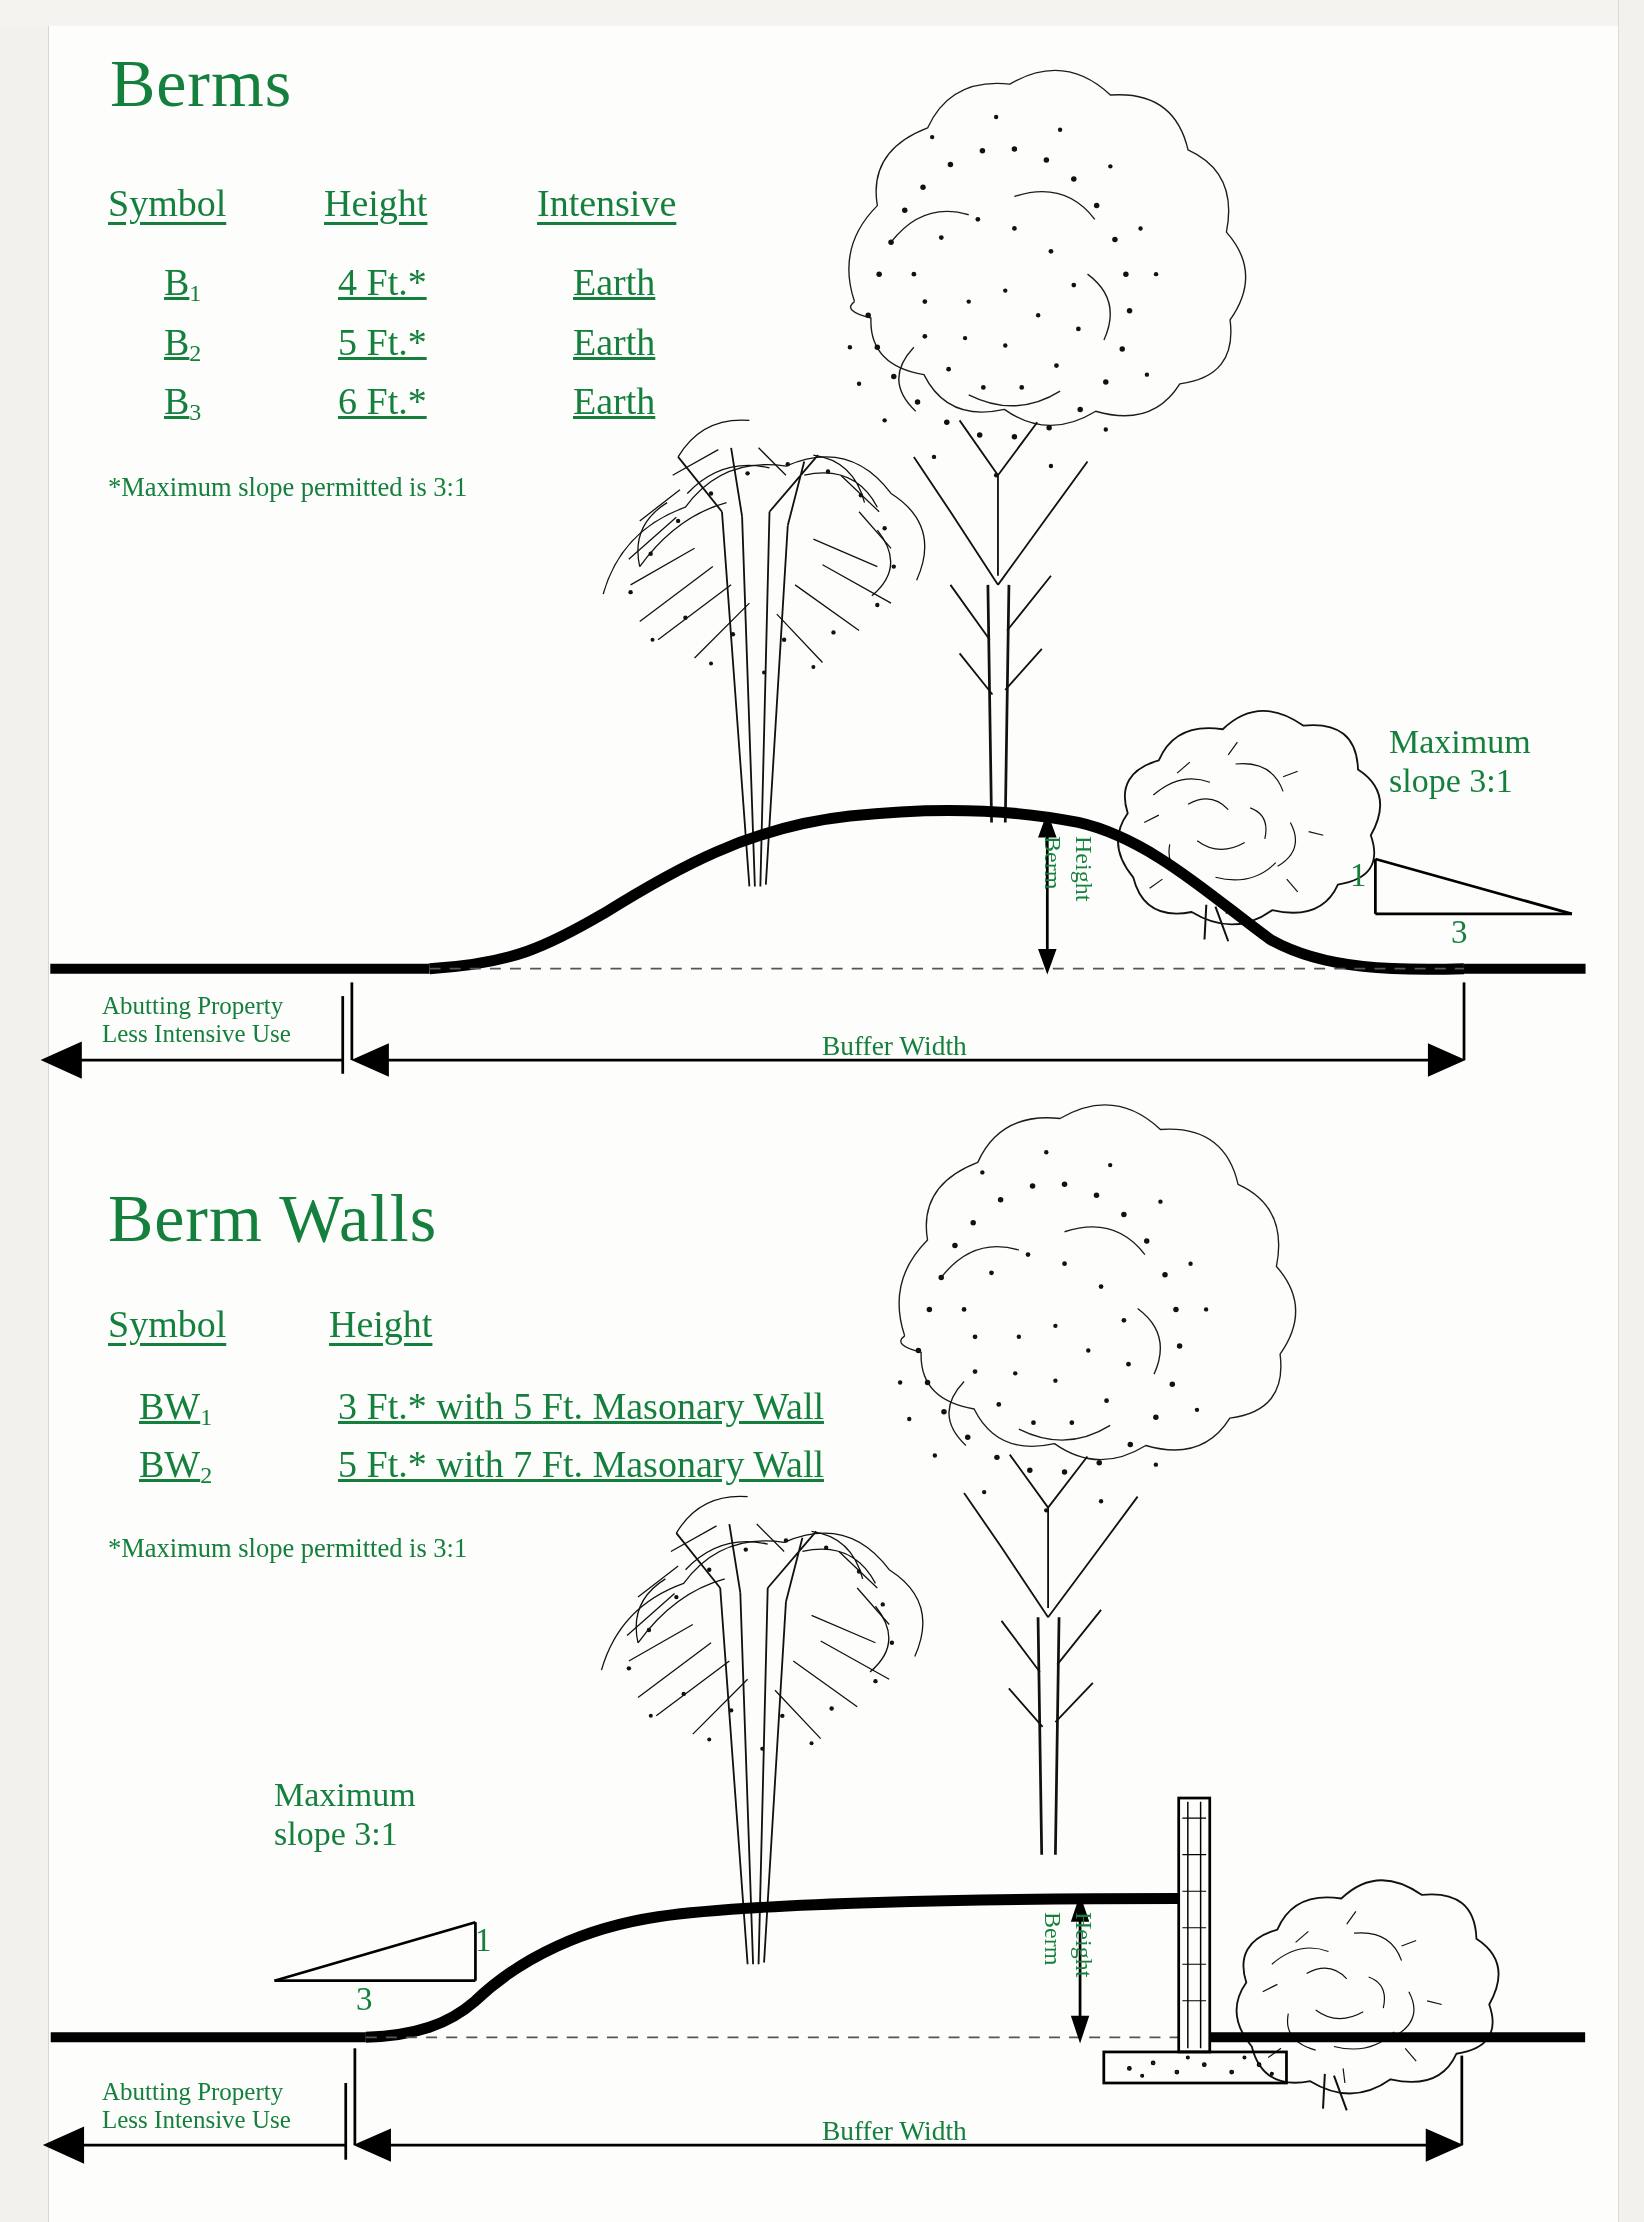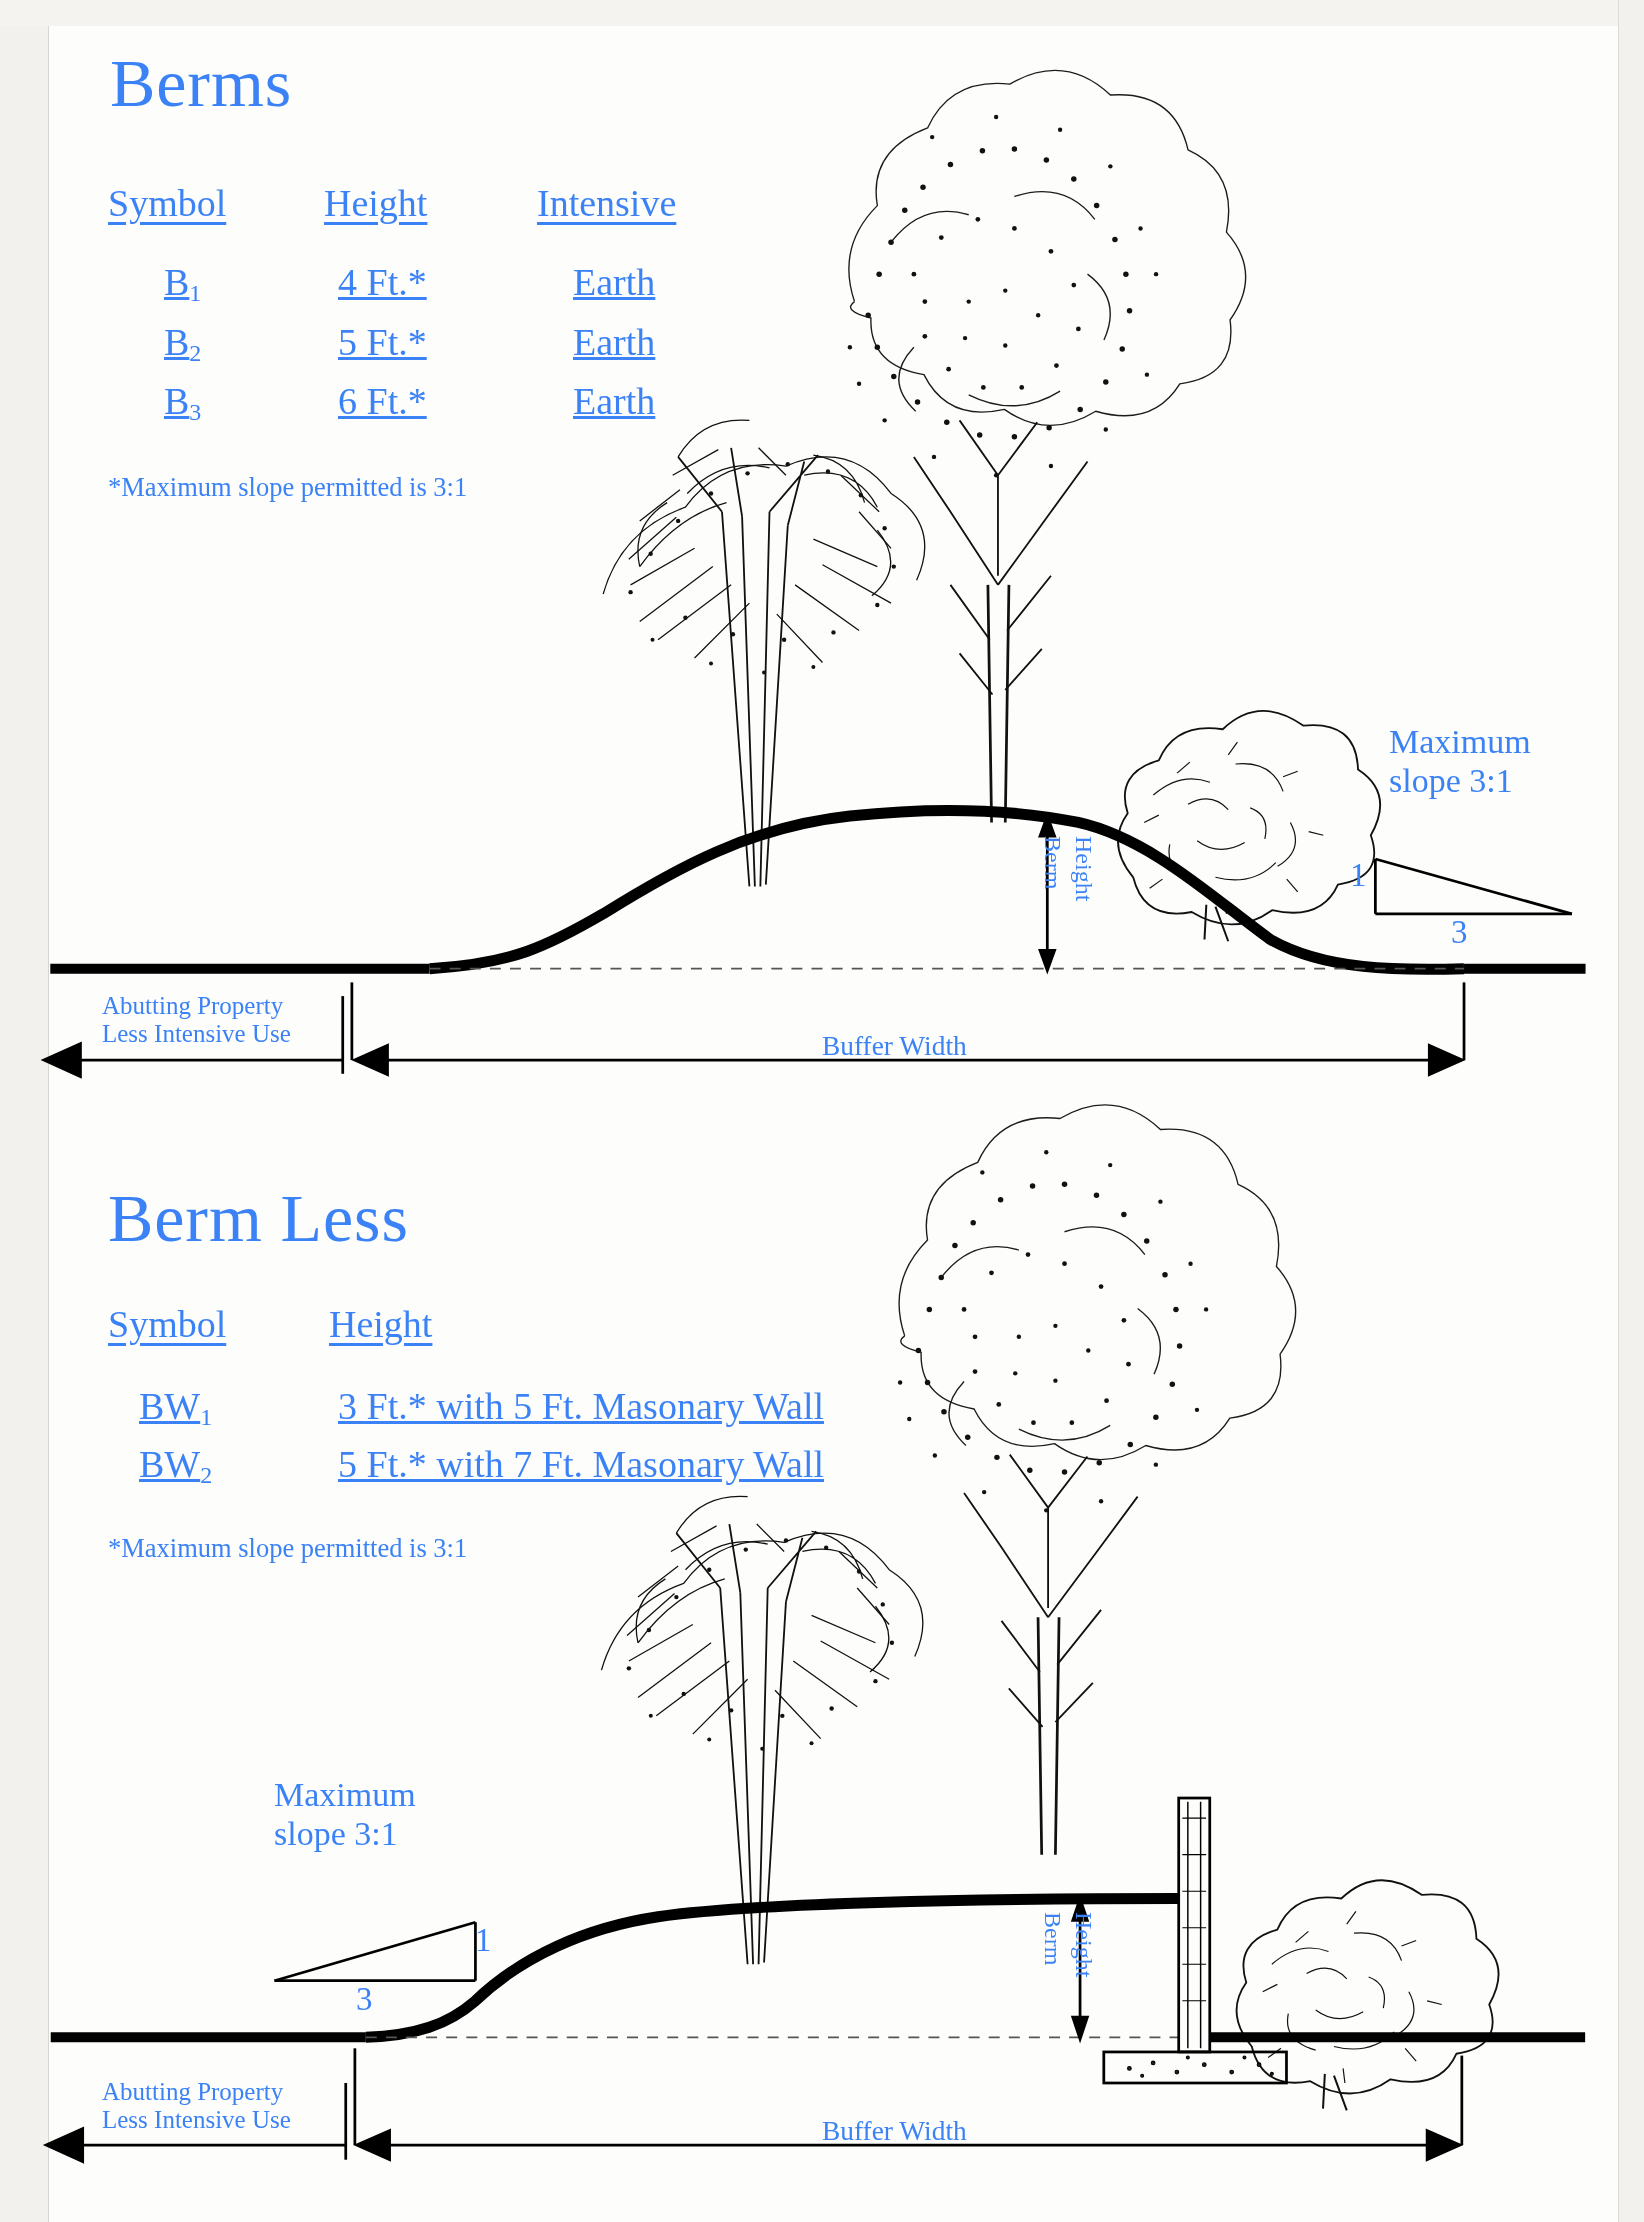--- a/index.html
+++ b/index.html
@@ -7,21 +7,21 @@
     padding: 0;
     background: #ffffff;
   }
   #page {
     position: relative;
     width: 1645px;
     height: 2222px;
     background: #fdfdfb;
     overflow: hidden;
     font-family: "Liberation Serif", serif;
-    color: #3b82f6;
+    color: #15803d;
   }
   
   .scan-edge-left {
     position: absolute;
     left: 0; top: 0;
     width: 48px; height: 2222px;
     background: #f2f1ee;
     border-right: 1.8px solid #d8d6d1;
   }
   .scan-edge-top {
@@ -304,21 +304,21 @@
 
     <div class="label-sm" style="left:102px; top:992px;">
       <span>Abutting Property</span><br>
       <span>Less Intensive Use</span>
     </div>
     <div class="label-md" style="left:822px; top:1031px;">Buffer Width</div>
   </div>
 
   <div class="panel" style="top:1124px;">
 
-    <div class="title" style="left:108px; top:55px;">Berm Less</div>
+    <div class="title" style="left:108px; top:55px;">Berm Walls</div>
 
     <div class="legend-head" style="left:108px; top:178px;">Symbol</div>
     <div class="legend-head" style="left:329px; top:178px;">Height</div>
 
     <div class="legend-cell" style="left:139px; top:260px;"><span>BW</span><sub>1</sub></div>
     <div class="legend-cell" style="left:338px; top:260px;">3 Ft.* with 5 Ft. Masonary Wall</div>
 
     <div class="legend-cell" style="left:139px; top:318px;"><span>BW</span><sub>2</sub></div>
     <div class="legend-cell" style="left:338px; top:318px;">5 Ft.* with 7 Ft. Masonary Wall</div>
 

